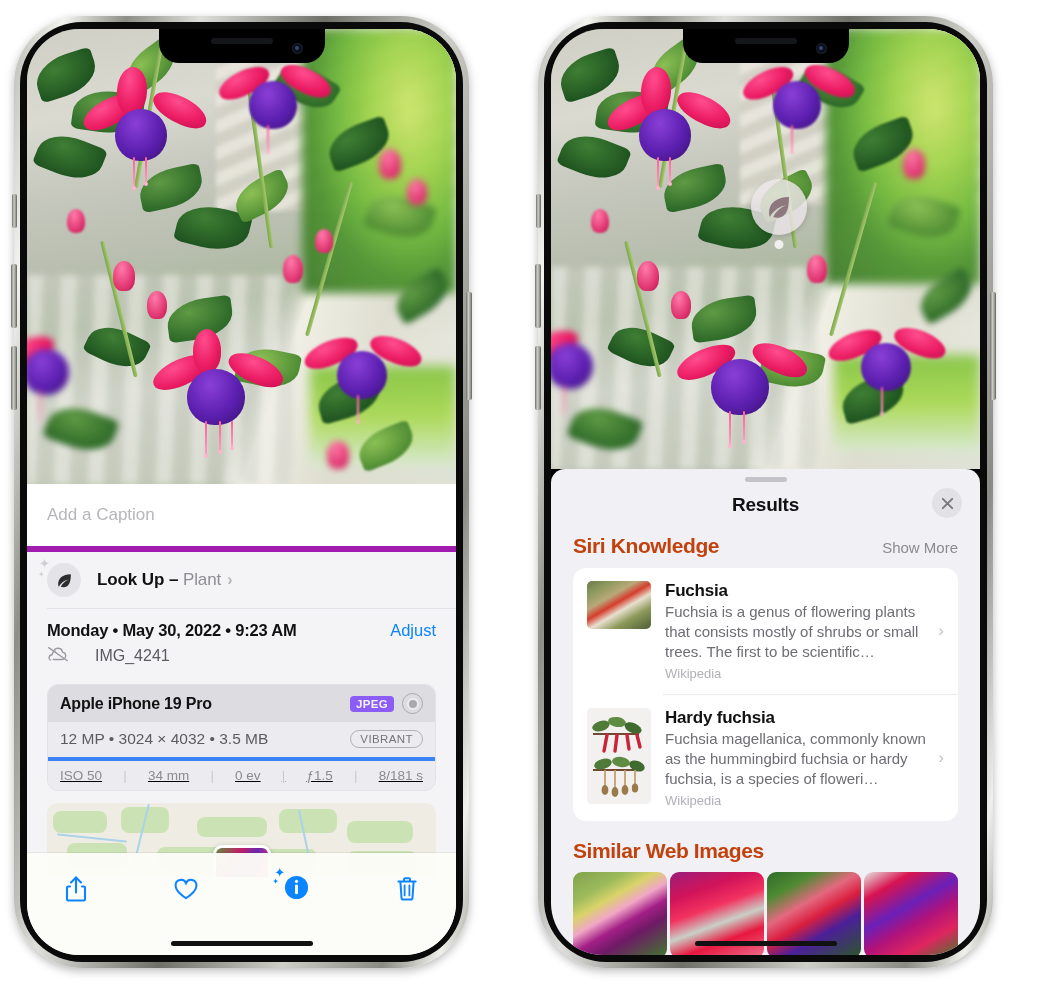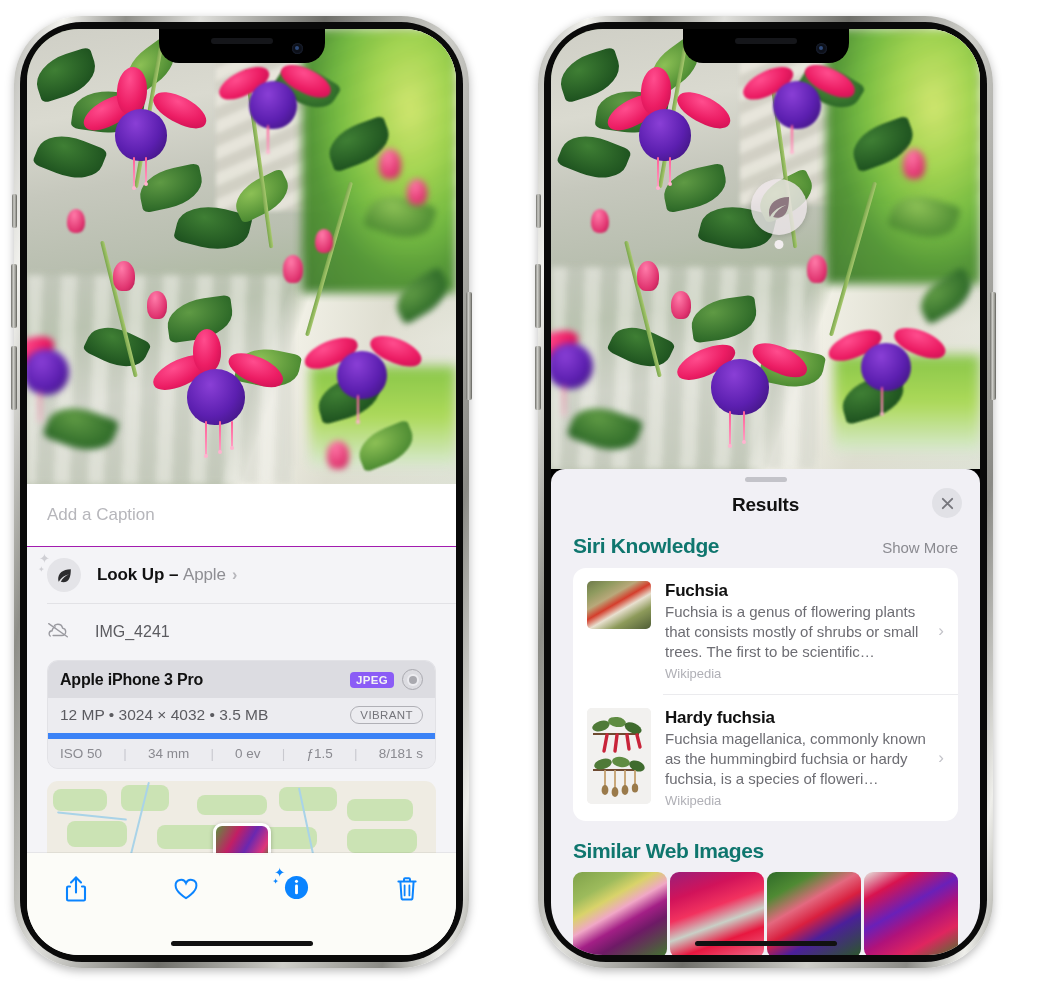--- a/index.html
+++ b/index.html
@@ -66,21 +66,21 @@
     background:radial-gradient(ellipse at 40% 25%, #ff7ba9, #e0336f 65%, #a81b4c);}
   .fx-stam{position:absolute;width:2px;background:linear-gradient(180deg,#ff5d96,#ff9ec2);border-radius:2px;}
   .fx-stam::after{content:"";position:absolute;bottom:-3px;left:-1px;width:4px;height:4px;border-radius:50%;background:#ffb3cf;}
   .blur1{filter:blur(1.2px);}
   .blur2{filter:blur(3px);}
 
   
   .sheet{position:absolute;left:0;right:0;bottom:0;background:#fff;}
   .sheet-left{top:455px;}
   .caption{height:62px;display:flex;align-items:center;padding:0 20px;
-    font-size:17px;color:#b6b6bb;border-bottom:1px solid #a21caf;background:#fff;}
+    font-size:17px;color:#b6b6bb;border-bottom:6px solid #a21caf;background:#fff;}
   .lookup-wrap{background:#f4f4f7;}
   .lookup-row{height:56px;display:flex;align-items:center;padding:0 20px;position:relative;}
   .lookup-icon{position:relative;width:34px;height:34px;border-radius:50%;background:#e4e4e8;
     display:flex;align-items:center;justify-content:center;margin-right:16px;flex:0 0 auto;}
   .spark{position:absolute;color:#cfcfd4;font-size:13px;left:-8px;top:-6px;line-height:1;}
   .spark.s2{font-size:8px;left:-9px;top:8px;}
   .lookup-text{font-size:17px;color:#111;font-weight:700;letter-spacing:-.1px;}
   .lookup-text .sub{font-weight:400;color:#8e8e93;}
   .chev-grey{color:#b6b6bb;font-size:16px;margin-left:6px;font-weight:600;}
   .divider{height:1px;background:#e2e2e6;margin-left:20px;}
@@ -95,21 +95,21 @@
   .cam-head{display:flex;align-items:center;justify-content:space-between;padding:8px 12px;background:#dcdce1;}
   .cam-title{font-size:16px;font-weight:700;color:#111;letter-spacing:-.2px;}
   .cam-badges{display:flex;align-items:center;gap:8px;}
   .jpeg{background:#8b5cf6;color:#f2f2f5;font-size:11.5px;font-weight:700;border-radius:4px;padding:2px 6px;letter-spacing:.3px;}
   .lensdot{width:19px;height:19px;border-radius:50%;border:1.6px solid #a9a9af;display:flex;align-items:center;justify-content:center;}
   .lensdot i{width:8px;height:8px;border-radius:50%;background:#a9a9af;box-shadow:0 0 0 2px #ececf0;}
   .cam-body{padding:8px 12px 9px;background:#ececf0;}
   .cam-line{font-size:15.5px;color:#5b5b60;margin-bottom:3px;}
   .cam-line2{display:flex;align-items:center;justify-content:space-between;}
   .vibrant{border:1px solid #b0b0b6;border-radius:11px;color:#74747a;font-size:11.5px;padding:2px 9px;letter-spacing:.4px;}
-  .cam-foot{display:flex;align-items:flex-end;justify-content:space-between;padding:7px 12px;border-top:6px solid #3b82f6;background:#ececf0;}
+  .cam-foot{display:flex;align-items:flex-end;justify-content:space-between;padding:7px 12px;border-top:4px solid #3b82f6;background:#ececf0;text-decoration:underline;}
   .cam-foot span{font-size:13.5px;color:#8a8a90;}
   .cam-foot .sep{color:#c9c9cf;}
 
   .mapstrip{margin:12px 20px 0;height:74px;border-radius:11px 11px 0 0;overflow:hidden;position:relative;
     background:#efece3;}
   .mapstrip .g{position:absolute;background:#cbe3b4;border-radius:8px;}
   .mapstrip .riv{position:absolute;background:#a9d3e8;border-radius:2px;}
   .mappin{position:absolute;left:50%;bottom:-8px;transform:translateX(-50%);width:52px;height:34px;border-radius:9px;
     background:#fff;padding:3px;box-shadow:0 1px 4px rgba(0,0,0,.25);}
   .mappin i{display:block;width:100%;height:100%;border-radius:6px;
@@ -124,21 +124,21 @@
   .sp-ico .sp.b{font-size:8px;left:-12px;top:3px;}
 
   
   .sheet-right{top:440px;background:#f1f0f5;border-radius:14px 14px 0 0;}
   .grabber{width:42px;height:5px;border-radius:3px;background:#c3c3c9;margin:8px auto 0;}
   .res-head{position:relative;height:46px;display:flex;align-items:center;justify-content:center;}
   .res-title{font-size:19px;font-weight:700;color:#111;letter-spacing:-.2px;}
   .close-btn{position:absolute;right:18px;top:6px;width:30px;height:30px;border-radius:50%;background:#e1e1e6;
     display:flex;align-items:center;justify-content:center;}
   .sec-head{display:flex;align-items:baseline;justify-content:space-between;padding:6px 22px 10px;}
-  .sec-title{font-size:21px;font-weight:700;color:#0f766e;letter-spacing:-.4px;}
+  .sec-title{font-size:21px;font-weight:700;color:#c2410c;letter-spacing:-.4px;}
   .show-more{font-size:15px;color:#8a8a90;}
   .kcard{margin:0 22px;background:#fff;border-radius:13px;overflow:hidden;}
   .krow{display:flex;padding:13px 14px;align-items:flex-start;position:relative;}
   .kthumb{flex:0 0 auto;border-radius:5px;overflow:hidden;background:#ddd;}
   .kthumb.a{width:64px;height:48px;
     background:linear-gradient(150deg,#6e7a4a 0%,#8e9a5e 18%,#b9a87a 34%,#d43e2c 46%,#e8e0cf 58%,#8d9a5a 74%,#4e5c35 100%);}
   .kthumb.b{width:64px;height:96px;background:#f2f1ef;position:relative;}
   .kbody{flex:1 1 auto;padding:0 12px 0 14px;min-width:0;}
   .ktitle{font-size:17px;font-weight:700;color:#111;letter-spacing:-.2px;margin-bottom:1px;}
   .kdesc{font-size:15px;line-height:20px;color:#6d6d73;}
@@ -266,42 +266,46 @@
         <div class="lookup-wrap">
           <div class="lookup-row">
             <div class="lookup-icon">
               <span class="spark">✦</span>
               <span class="spark s2">✦</span>
               <svg width="19" height="19" viewBox="0 0 24 24" aria-hidden="true">
                 <path d="M20 4C9.5 4 4 9.5 4 16.5c0 1.4.3 2.6.7 3.5 3-5.4 7.6-8.4 13.3-9.6-4.8 1.9-8.4 5-10.7 9.6 1 .4 2.1.6 3.2.6C18.5 20.6 20 12.5 20 4z" fill="#2c2c2e"></path>
               </svg>
             </div>
             <div class="lookup-text">
-              <span>Look Up – </span><span class="sub">Apple</span>
+              <span>Look Up – </span><span class="sub">Plant</span>
             </div>
             <span class="chev-grey">›</span>
           </div>
           <div class="divider"></div>
 
           <div class="meta">
+            <div class="meta-row1">
+              <div class="meta-date">Monday • May 30, 2022 • 9:23 AM</div>
+              <div class="adjust">Adjust</div>
+            </div>
             <div class="meta-file">
               <span>
                 <svg width="22" height="16" viewBox="0 0 26 18" aria-hidden="true">
                   <path d="M7.2 15.5h10.3c2.6 0 4.6-2 4.6-4.4 0-2.2-1.6-4-3.7-4.3-.5-2.7-2.8-4.6-5.6-4.6-1.6 0-3 .6-4 1.6" fill="none" stroke="#9a9aa0" stroke-width="1.6" stroke-linecap="round"></path>
                   <path d="M9.6 5.2C7.6 6 6.2 7.8 6 9.9 4 10 2.5 11.6 2.5 13.5c0 1.1.5 2 1.3 2.6" fill="none" stroke="#9a9aa0" stroke-width="1.6" stroke-linecap="round"></path>
                   <path d="M2 1.5L24 17" stroke="#9a9aa0" stroke-width="1.6" stroke-linecap="round"></path>
                 </svg>
               </span>
               <span>IMG_4241</span>
             </div>
           </div>
 
           <div class="camcard">
             <div class="cam-head">
-              <div class="cam-title">Apple iPhone 3 Pro</div>
+              <div class="cam-title">Apple iPhone 19 Pro</div>
               <div class="cam-badges">
                 <span class="jpeg">JPEG</span>
                 <span class="lensdot">
                     <i></i>
                   </span>
               </div>
             </div>
             <div class="cam-body">
               <div class="cam-line2">
                 <span class="cam-line" style="margin:0">12 MP • 3024 × 4032 • 3.5 MB</span>

